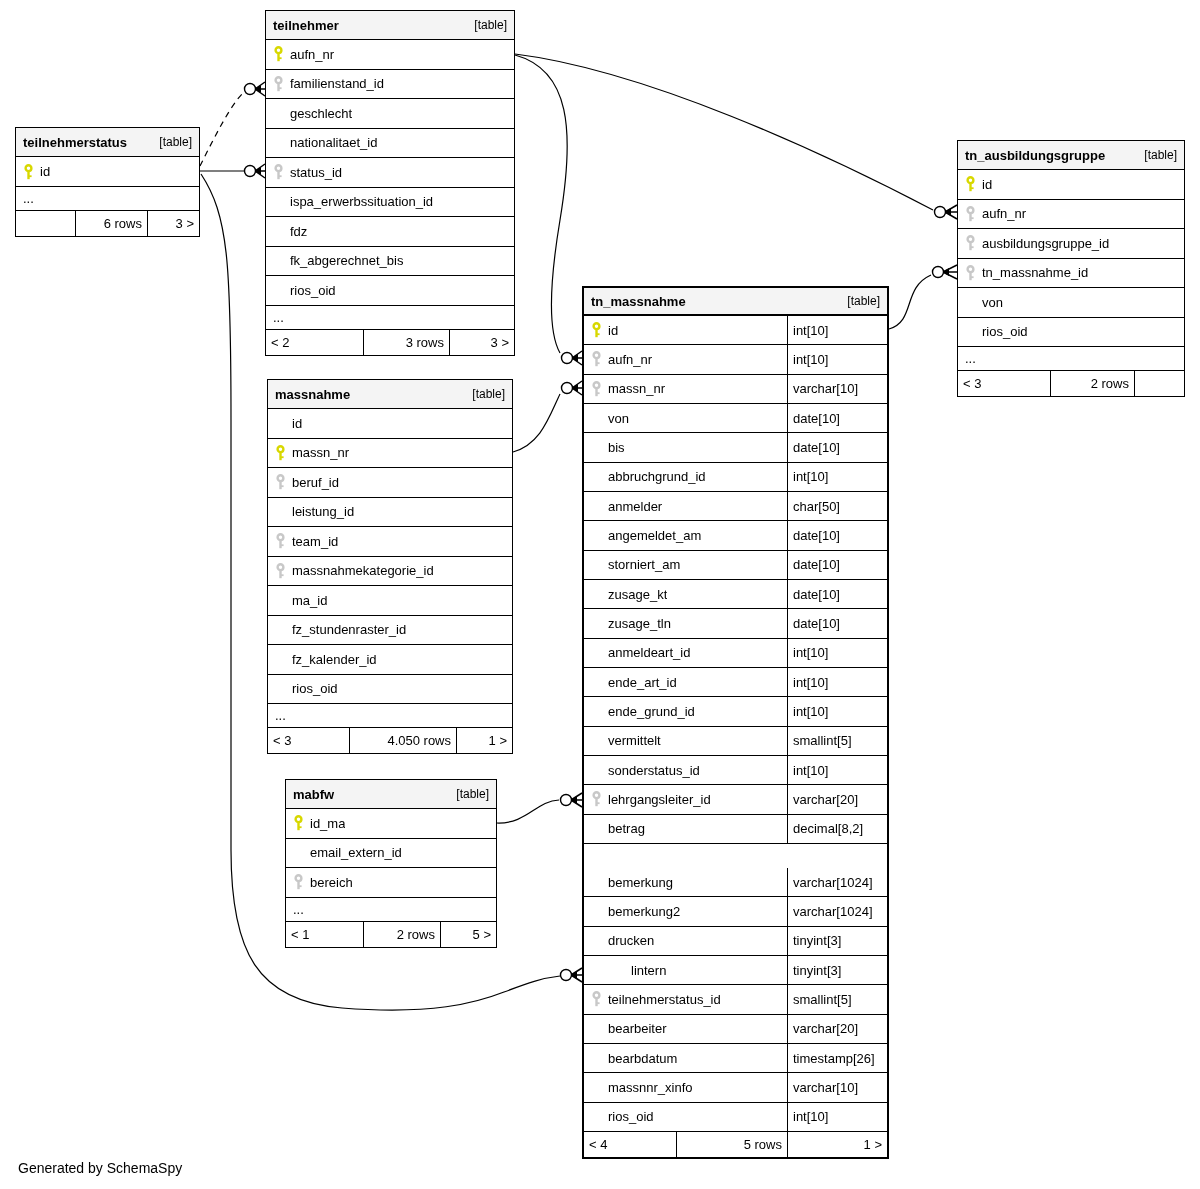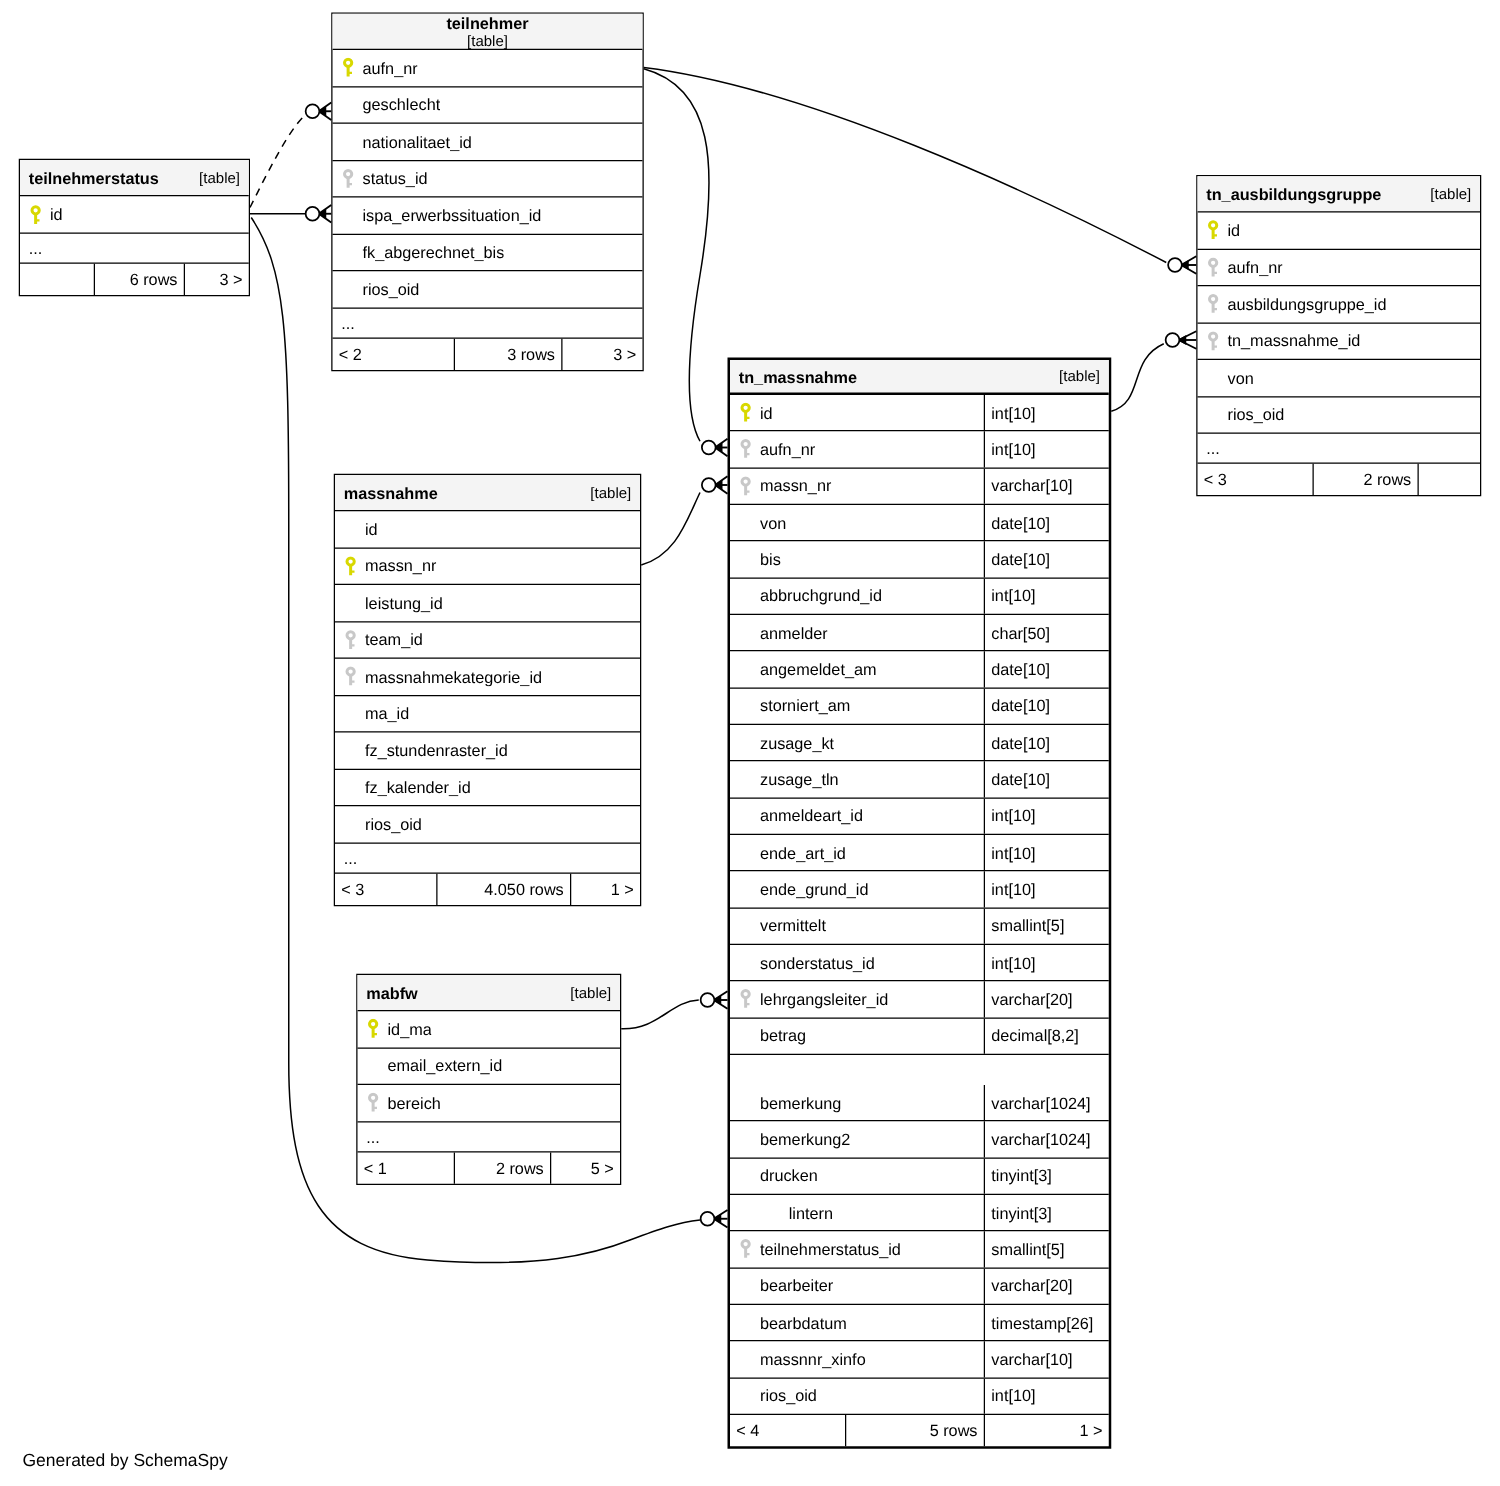--- a/index.html
+++ b/index.html
@@ -102,38 +102,50 @@
           </div>
         </div>
         <div class="ellipsis-row" style="height: 24px;">...</div>
         <div class="tbl-footer" style="height: 25px;">
           <span class="foot-cell c1" style="width: 59px;"></span>
           <span class="foot-cell c2" style="width: 72px;">6 rows</span>
           <span class="foot-cell c3">3 &gt;</span>
         </div>
       </div>
       <div class="table-node" style="left: 265px; top: 10px; width: 250px;">
-        <div class="tbl-header" style="height: 29px; flex-direction: column;">
+        <div class="tbl-header" style="height: 29px;">
           <span class="tbl-title">teilnehmer</span>
           <span class="tbl-tag">[table]</span>
         </div>
         <div class="col-row" style="height: 29.5px;">
           <div class="col-main">
             <span class="key-slot">
               <svg width="11" height="16" viewBox="0 0 11 16">
                 <circle cx="5.5" cy="4.2" r="2.9" fill="none" stroke="#d8d800" stroke-width="2.4"></circle>
                 <line x1="5.5" y1="7.2" x2="5.5" y2="15.2" stroke="#d8d800" stroke-width="2.4"></line>
                 <line x1="5.5" y1="12.2" x2="8.6" y2="12.2" stroke="#d8d800" stroke-width="1.8"></line>
               </svg>
             </span>
             <span class="col-name">aufn_nr</span>
           </div>
         </div>
         <div class="col-row" style="height: 29.5px;">
           <div class="col-main">
+            <span class="key-slot">
+              <svg width="11" height="16" viewBox="0 0 11 16">
+                <circle cx="5.5" cy="4.2" r="2.9" fill="none" stroke="#c8c8c8" stroke-width="2.4"></circle>
+                <line x1="5.5" y1="7.2" x2="5.5" y2="15.2" stroke="#c8c8c8" stroke-width="2.4"></line>
+                <line x1="5.5" y1="12.2" x2="8.6" y2="12.2" stroke="#c8c8c8" stroke-width="1.8"></line>
+              </svg>
+            </span>
+            <span class="col-name">familienstand_id</span>
+          </div>
+        </div>
+        <div class="col-row" style="height: 29.5px;">
+          <div class="col-main">
             <span class="key-slot"></span>
             <span class="col-name">geschlecht</span>
           </div>
         </div>
         <div class="col-row" style="height: 29.5px; text-align: center;">
           <div class="col-main">
             <span class="key-slot"></span>
             <span class="col-name">nationalitaet_id</span>
           </div>
         </div>
@@ -146,20 +158,26 @@
                 <line x1="5.5" y1="12.2" x2="8.6" y2="12.2" stroke="#c8c8c8" stroke-width="1.8"></line>
               </svg>
             </span>
             <span class="col-name">status_id</span>
           </div>
         </div>
         <div class="col-row" style="height: 29.5px;">
           <div class="col-main">
             <span class="key-slot"></span>
             <span class="col-name">ispa_erwerbssituation_id</span>
+          </div>
+        </div>
+        <div class="col-row" style="height: 29.5px;">
+          <div class="col-main">
+            <span class="key-slot"></span>
+            <span class="col-name">fdz</span>
           </div>
         </div>
         <div class="col-row" style="height: 29.5px;">
           <div class="col-main">
             <span class="key-slot"></span>
             <span class="col-name">fk_abgerechnet_bis</span>
           </div>
         </div>
         <div class="col-row" style="height: 29.5px;">
           <div class="col-main">
@@ -260,20 +278,32 @@
         <div class="col-row" style="height: 29.5px;">
           <div class="col-main">
             <span class="key-slot">
               <svg width="11" height="16" viewBox="0 0 11 16">
                 <circle cx="5.5" cy="4.2" r="2.9" fill="none" stroke="#d8d800" stroke-width="2.4"></circle>
                 <line x1="5.5" y1="7.2" x2="5.5" y2="15.2" stroke="#d8d800" stroke-width="2.4"></line>
                 <line x1="5.5" y1="12.2" x2="8.6" y2="12.2" stroke="#d8d800" stroke-width="1.8"></line>
               </svg>
             </span>
             <span class="col-name">massn_nr</span>
+          </div>
+        </div>
+        <div class="col-row" style="height: 29.5px;">
+          <div class="col-main">
+            <span class="key-slot">
+              <svg width="11" height="16" viewBox="0 0 11 16">
+                <circle cx="5.5" cy="4.2" r="2.9" fill="none" stroke="#c8c8c8" stroke-width="2.4"></circle>
+                <line x1="5.5" y1="7.2" x2="5.5" y2="15.2" stroke="#c8c8c8" stroke-width="2.4"></line>
+                <line x1="5.5" y1="12.2" x2="8.6" y2="12.2" stroke="#c8c8c8" stroke-width="1.8"></line>
+              </svg>
+            </span>
+            <span class="col-name">beruf_id</span>
           </div>
         </div>
         <div class="col-row" style="height: 29.5px;">
           <div class="col-main">
             <span class="key-slot"></span>
             <span class="col-name">leistung_id</span>
           </div>
         </div>
         <div class="col-row" style="height: 29.5px;">
           <div class="col-main">

